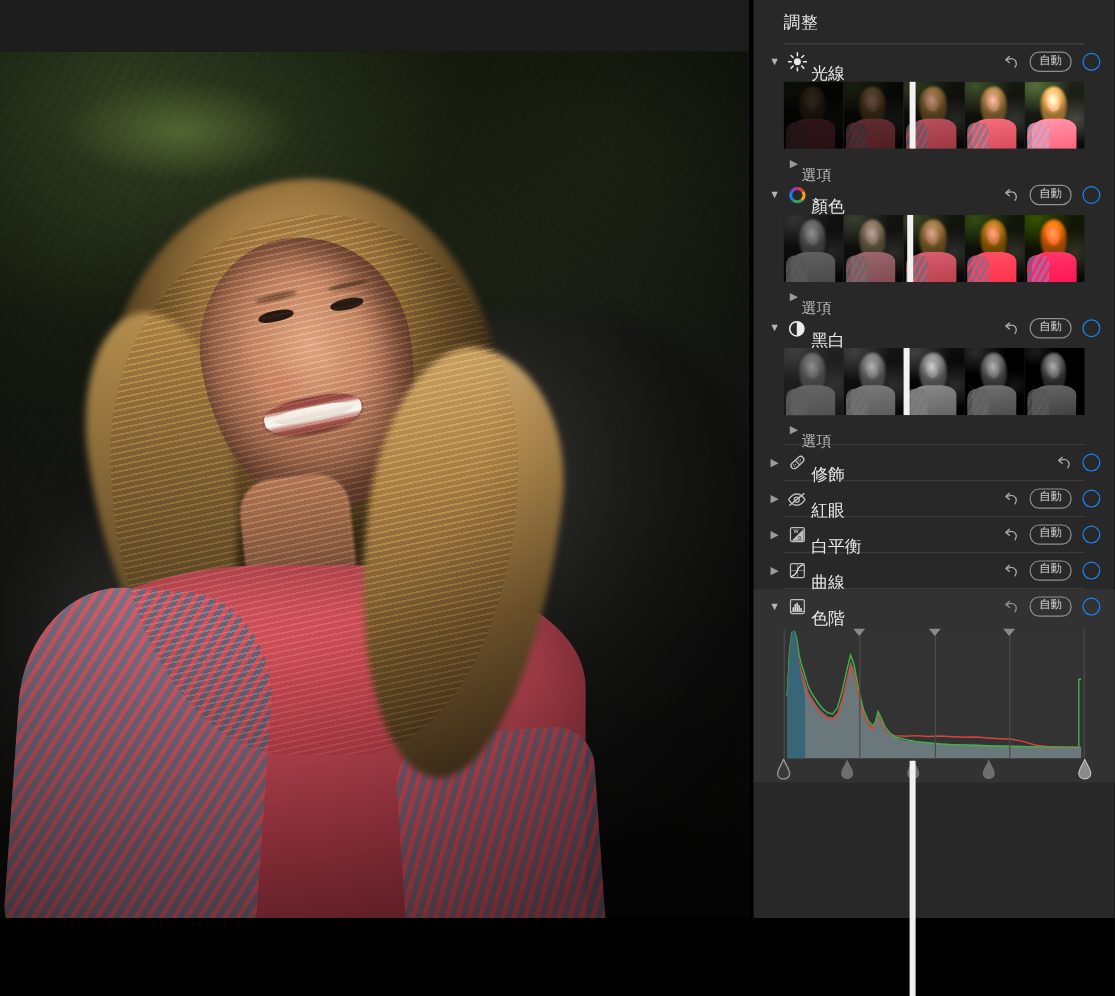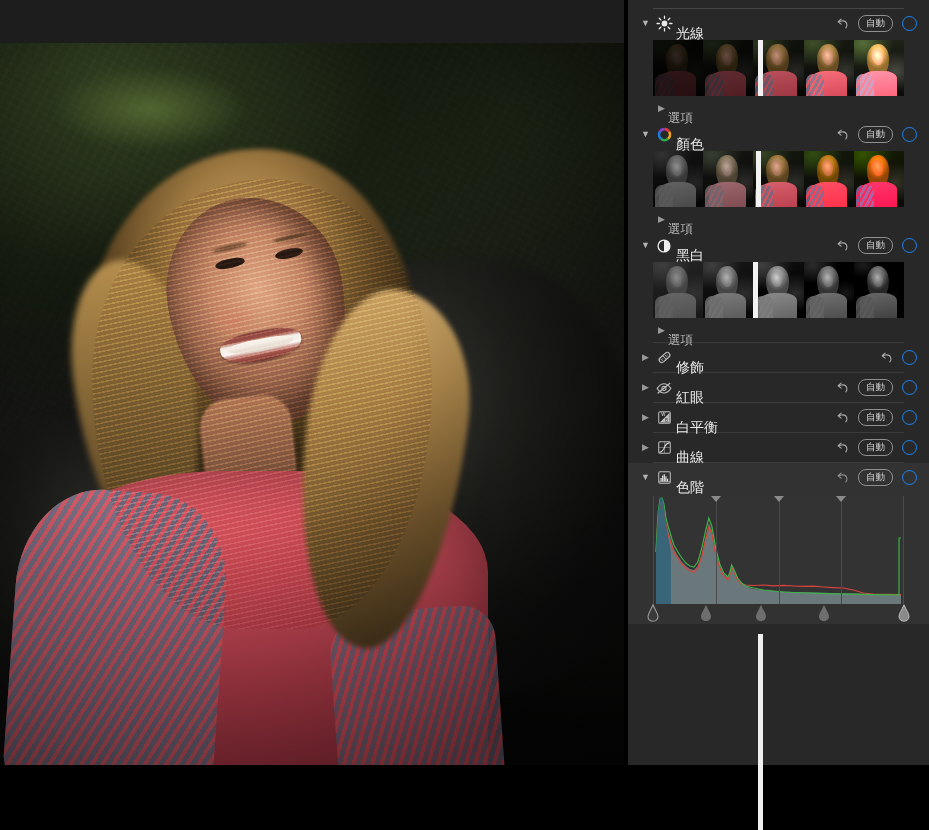--- a/index.html
+++ b/index.html
@@ -292,20 +292,23 @@
       <div class="stripes"></div>
       <div class="stripes-r"></div>
       <div class="hair-lock-r"></div>
       <div class="hair-strands"></div>
     </div>
     <div class="photo-shade"></div>
   </div>
 </div>
 
 <div id="inspector">
+  <div class="insp-head">
+    <div class="insp-title">調整</div>
+  </div>
   <div class="head-rule"></div>
 
   <div class="sec">
     <div class="row">
       <span class="disc open">▼</span>
       <span class="ico">
         <svg width="17" height="17" viewBox="0 0 20 20">
           <circle cx="10" cy="10" r="3.4" fill="#e9e9e9"></circle>
           <g stroke="#e9e9e9" stroke-width="1.5" stroke-linecap="round">
             <line x1="10" y1="1.2" x2="10" y2="4"></line>

